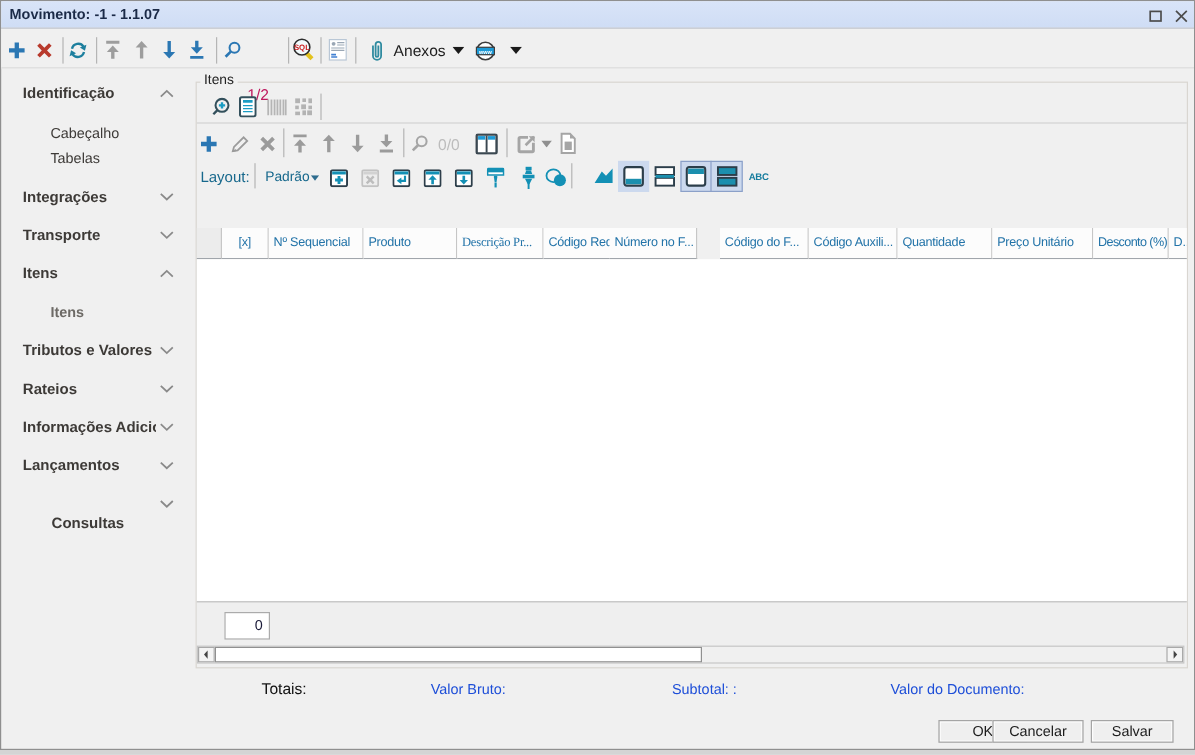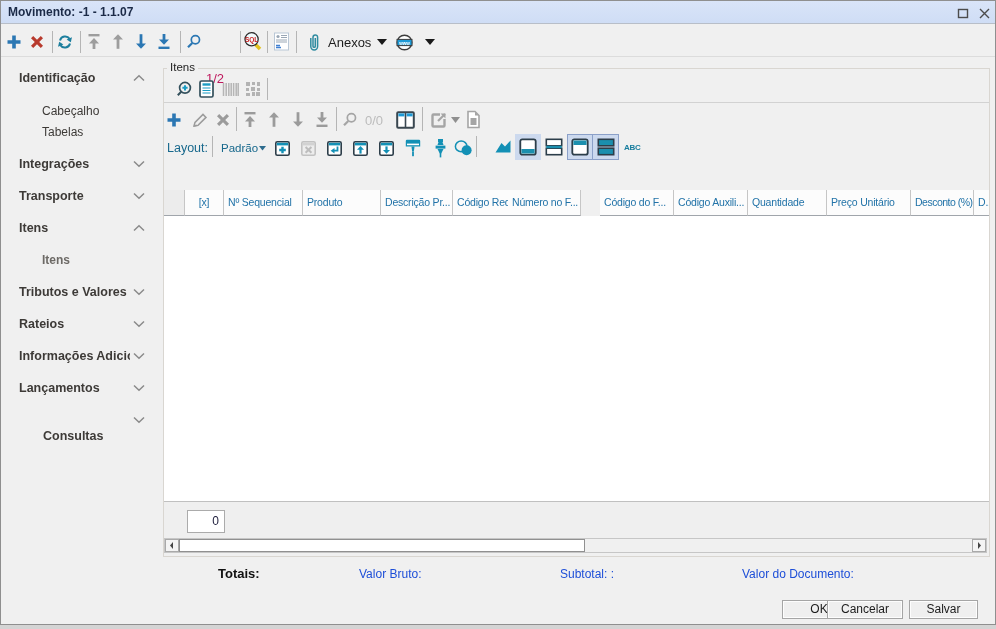--- a/index.html
+++ b/index.html
@@ -338,21 +338,21 @@
   </svg>
   <div class="abs" style="left:624px; top:143px; font-size:8px; font-weight:bold; color:#177d9e; letter-spacing:-0.3px;">ABC</div>
 </div>
 
 <div class="grid">
   <div id="headers">
     <div class="hdr" style="left:0; width:21px; background:#ececec;"></div>
     <div class="hdr" style="left:21px; width:39px; text-align:center; padding-left:0;">[x]</div>
     <div class="hdr" style="left:60px; width:79px;">Nº Sequencial</div>
     <div class="hdr" style="left:139px; width:78px;">Produto</div>
-    <div class="hdr" style="left:217px; width:72px;">Descrição Pr...</div>
+    <div class="hdr" style="left:217px; width:72px;font-family:Liberation Serif, serif;">Descrição Pr...</div>
     <div class="hdr" style="left:289px; width:74px;">Código Redu...</div>
     <div class="hdr" style="left:344px; width:73px;">Número no F...</div>
     <div class="hdr" style="left:436px; width:74px;">Código do F...</div>
     <div class="hdr" style="left:510px; width:74px;">Código Auxili...</div>
     <div class="hdr" style="left:584px; width:79px;">Quantidade</div>
     <div class="hdr" style="left:663px; width:84px;">Preço Unitário</div>
     <div class="hdr" style="left:747px; width:63px; letter-spacing:-0.5px;">Desconto (%)</div>
     <div class="hdr" style="left:810px; width:15px; border-right:none;">D...</div>
   </div>
   <div class="gridbody"></div>
@@ -367,20 +367,20 @@
       </div>
     <div class="sthumb"></div>
     <div class="sbtn" style="right:0;">
         <svg width="12" height="11" viewBox="0 0 12 11">
           <path d="M5 2l3 3.5L5 9z" fill="#444"></path>
         </svg>
       </div>
   </div>
 </div>
 
-<div class="lbl" style="left:218px; font-weight:bold; color:#111; font-size:13px; top:566px;">Totais:</div>
+<div class="lbl" style="left:218px; font-weight:normal; color:#111; font-size:13px; top:566px;">Totais:</div>
 <div class="lbl" style="left:359px;">Valor Bruto:</div>
 <div class="lbl" style="left:560px;">Subtotal: :</div>
 <div class="lbl" style="left:742px;">Valor do Documento:</div>
 
 <div class="btn" style="left:782px; width:74px;">OK</div>
 <div class="btn" style="left:827px; width:76px;">Cancelar</div>
 <div class="btn" style="left:909px; width:69px;">Salvar</div>
 
 </body></html>

